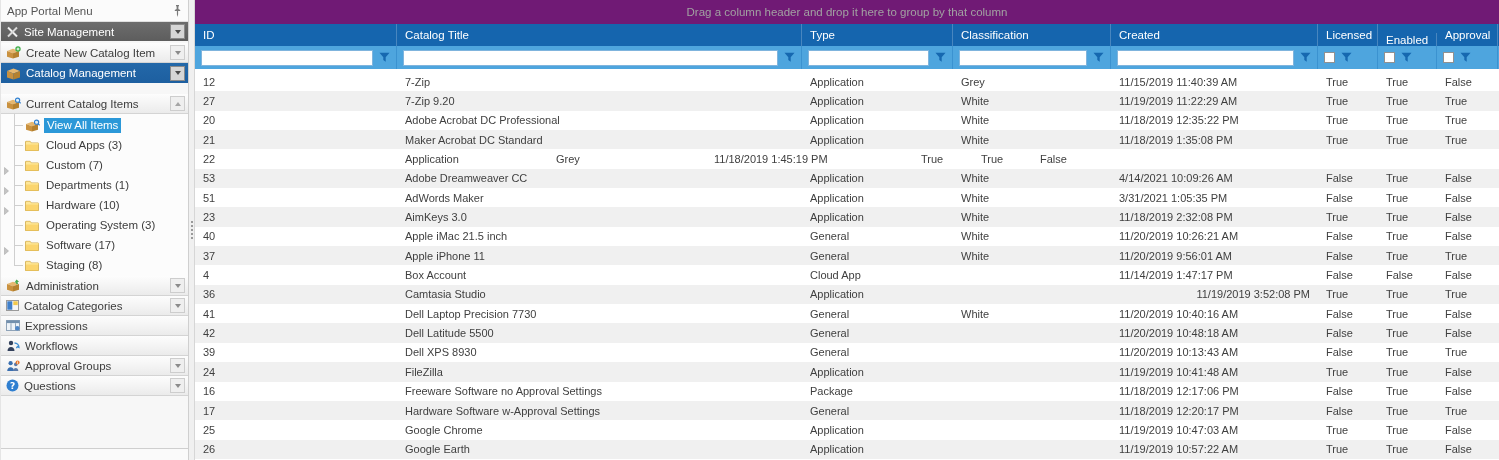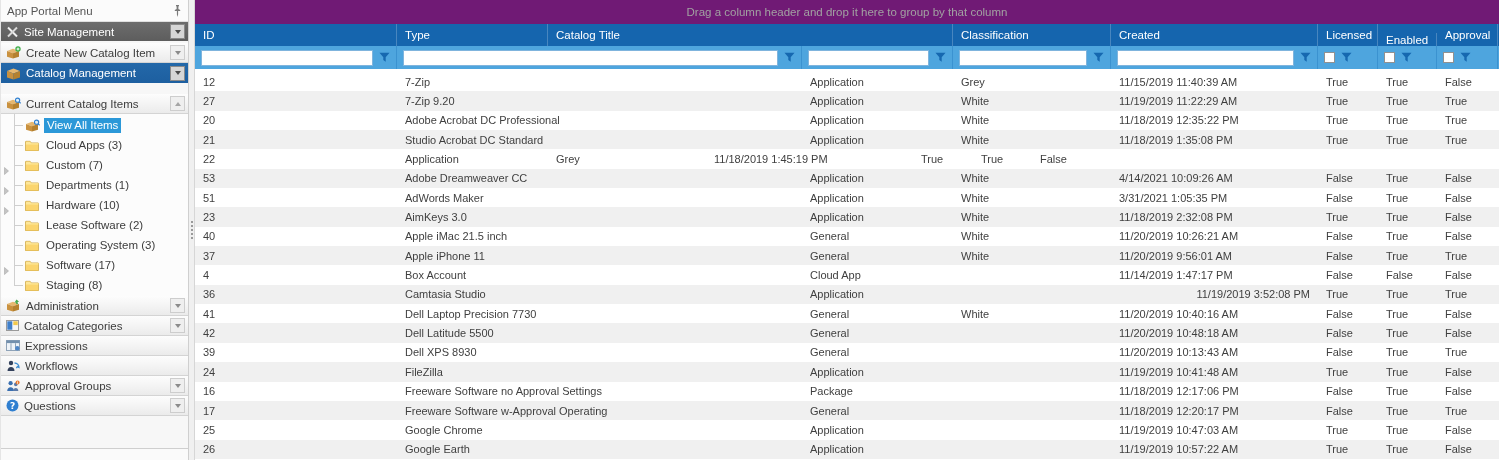--- a/index.html
+++ b/index.html
@@ -196,29 +196,20 @@
             </span>
             <span class="tree-label">Hardware (10)</span>
           </div>
           <div class="tree-item">
             <span class="icon tree-icon">
               <svg width="14" height="11" viewBox="0 0 14 11">
                 <path d="M1 1.3h4.1l1.2 1.6H13a.5.5 0 01.5.5v7a.5.5 0 01-.5.5H1a.5.5 0 01-.5-.5V1.8a.5.5 0 01.5-.5z" fill="#fbd56f" stroke="#c9a23d" stroke-width=".7"></path>
                 <path d="M.8 4.4h12.6V3.2H6.1L4.9 1.7H1.2z" fill="#fde79a"></path>
               </svg>
             </span>
-            <span class="tree-label">Lease Software (2)</span>
-          </div>
-          <div class="tree-item">
-            <span class="icon tree-icon">
-              <svg width="14" height="11" viewBox="0 0 14 11">
-                <path d="M1 1.3h4.1l1.2 1.6H13a.5.5 0 01.5.5v7a.5.5 0 01-.5.5H1a.5.5 0 01-.5-.5V1.8a.5.5 0 01.5-.5z" fill="#fbd56f" stroke="#c9a23d" stroke-width=".7"></path>
-                <path d="M.8 4.4h12.6V3.2H6.1L4.9 1.7H1.2z" fill="#fde79a"></path>
-              </svg>
-            </span>
             <span class="tree-label">Operating System (3)</span>
           </div>
           <div class="tree-item">
             <span class="expander"><svg width="5" height="8" viewBox="0 0 5 8">
                 <path d="M.5.5l4 3.5-4 3.5z" fill="#c4c4c4" stroke="#9e9e9e" stroke-width=".5"></path>
               </svg></span>
             <span class="icon tree-icon">
               <svg width="14" height="11" viewBox="0 0 14 11">
                 <path d="M1 1.3h4.1l1.2 1.6H13a.5.5 0 01.5.5v7a.5.5 0 01-.5.5H1a.5.5 0 01-.5-.5V1.8a.5.5 0 01.5-.5z" fill="#fbd56f" stroke="#c9a23d" stroke-width=".7"></path>
                 <path d="M.8 4.4h12.6V3.2H6.1L4.9 1.7H1.2z" fill="#fde79a"></path>
@@ -324,22 +315,22 @@
         <i></i>
         <i></i>
         <i></i>
       </span>
   </div>
 
   <main class="grid">
     <div class="group-hint">Drag a column header and drop it here to group by that column</div>
     <div class="grid-header" id="grid-header">
         <div class="hcell" style="width: 202px;">ID</div>
+        <div class="hcell" style="width: 405px;">Catalog Title</div>
         <div class="hcell" style="width: 151px;">Type</div>
-        <div class="hcell" style="width: 405px;">Catalog Title</div>
         <div class="hcell" style="width: 158px;">Classification</div>
         <div class="hcell" style="width: 207px;">Created</div>
         <div class="hcell" style="width: 60px;">Licensed</div>
         <div class="hcell" style="width: 59px; margin-top: 9px;">Enabled</div>
         <div class="hcell" style="width: 61px;">Approval</div>
       </div>
     <div class="grid-filter" id="grid-filter">
         <div class="fcell" style="width: 202px;">
           <input type="text" style="">
           <span class="funnel-btn">
@@ -431,21 +422,21 @@
           <div class="gcell" style="width: 405px;">Adobe Acrobat DC Professional</div>
           <div class="gcell" style="width: 151px;">Application</div>
           <div class="gcell" style="width: 158px;">White</div>
           <div class="gcell" style="width: 207px;">11/18/2019 12:35:22 PM</div>
           <div class="gcell" style="width: 60px;">True</div>
           <div class="gcell" style="width: 59px;">True</div>
           <div class="gcell" style="width: 61px;">True</div>
         </div>
         <div class="grow alt">
           <div class="gcell" style="width: 202px;">21</div>
-          <div class="gcell" style="width: 405px;">Studio Acrobat DC Standard</div>
+          <div class="gcell" style="width: 405px;">Maker Acrobat DC Standard</div>
           <div class="gcell" style="width: 151px;">Application</div>
           <div class="gcell" style="width: 158px;">White</div>
           <div class="gcell" style="width: 207px;">11/18/2019 1:35:08 PM</div>
           <div class="gcell" style="width: 60px;">True</div>
           <div class="gcell" style="width: 59px;">True</div>
           <div class="gcell" style="width: 61px;">True</div>
         </div>
         <div class="grow">
           <div class="gcell" style="width: 202px;">22</div>
           <div class="gcell" style="width: 151px;">Application</div>
@@ -570,21 +561,21 @@
           <div class="gcell" style="width: 405px;">Freeware Software no Approval Settings</div>
           <div class="gcell" style="width: 151px;">Package</div>
           <div class="gcell" style="width: 158px;"></div>
           <div class="gcell" style="width: 207px;">11/18/2019 12:17:06 PM</div>
           <div class="gcell" style="width: 60px;">False</div>
           <div class="gcell" style="width: 59px;">True</div>
           <div class="gcell" style="width: 61px;">False</div>
         </div>
         <div class="grow alt">
           <div class="gcell" style="width: 202px;">17</div>
-          <div class="gcell" style="width: 405px;">Freeware Software w-Approval Operating</div>
+          <div class="gcell" style="width: 405px;">Hardware Software w-Approval Settings</div>
           <div class="gcell" style="width: 151px;">General</div>
           <div class="gcell" style="width: 158px;"></div>
           <div class="gcell" style="width: 207px;">11/18/2019 12:20:17 PM</div>
           <div class="gcell" style="width: 60px;">False</div>
           <div class="gcell" style="width: 59px;">True</div>
           <div class="gcell" style="width: 61px;">True</div>
         </div>
         <div class="grow">
           <div class="gcell" style="width: 202px;">25</div>
           <div class="gcell" style="width: 405px;">Google Chrome</div>

